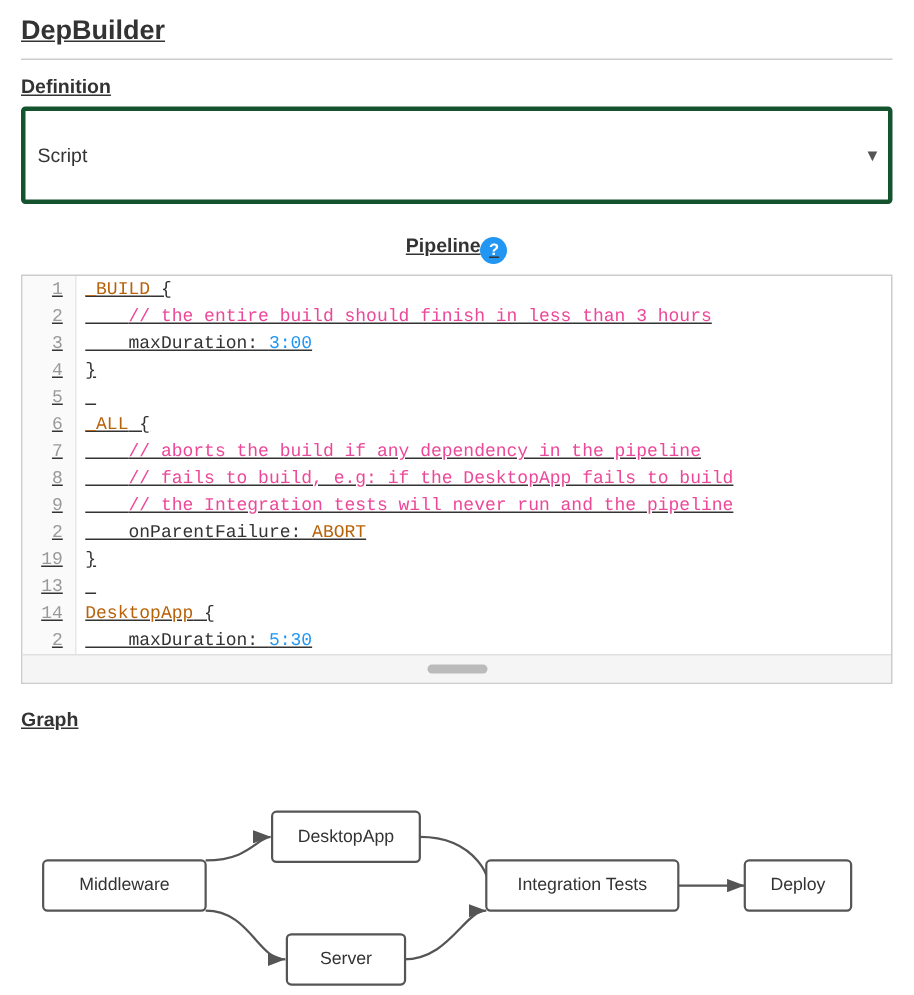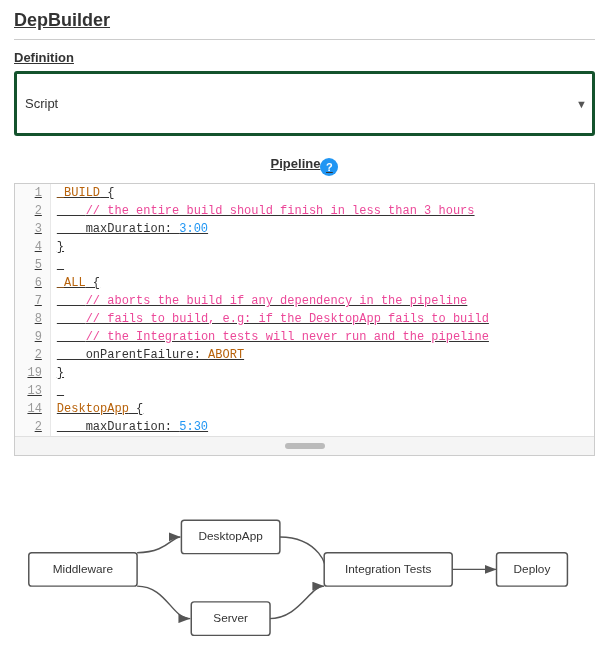--- a/index.html
+++ b/index.html
@@ -236,20 +236,21 @@
           </tr>
         </tbody>
       </table>
       <div class="scrollbar-hint">
         <div style="display:inline-block;width:40px;height:6px;background:#bbb;border-radius:3px;"></div>
       </div>
     </div>
   </div>
 
   <div class="graph-section">
+    <div class="section-label">Graph</div>
     <div class="graph-area">
       <svg class="graph-svg" viewBox="0 0 590 175">
         <defs>
           <marker id="arrowhead" markerWidth="8" markerHeight="6" refX="8" refY="3" orient="auto">
             <polygon points="0 0, 8 3, 0 6" fill="#555"></polygon>
           </marker>
         </defs>
 
         <path class="graph-arrow" d="M 125,78 C 155,78 160,62 169,62" marker-end="url(#arrowhead)"></path>
 

